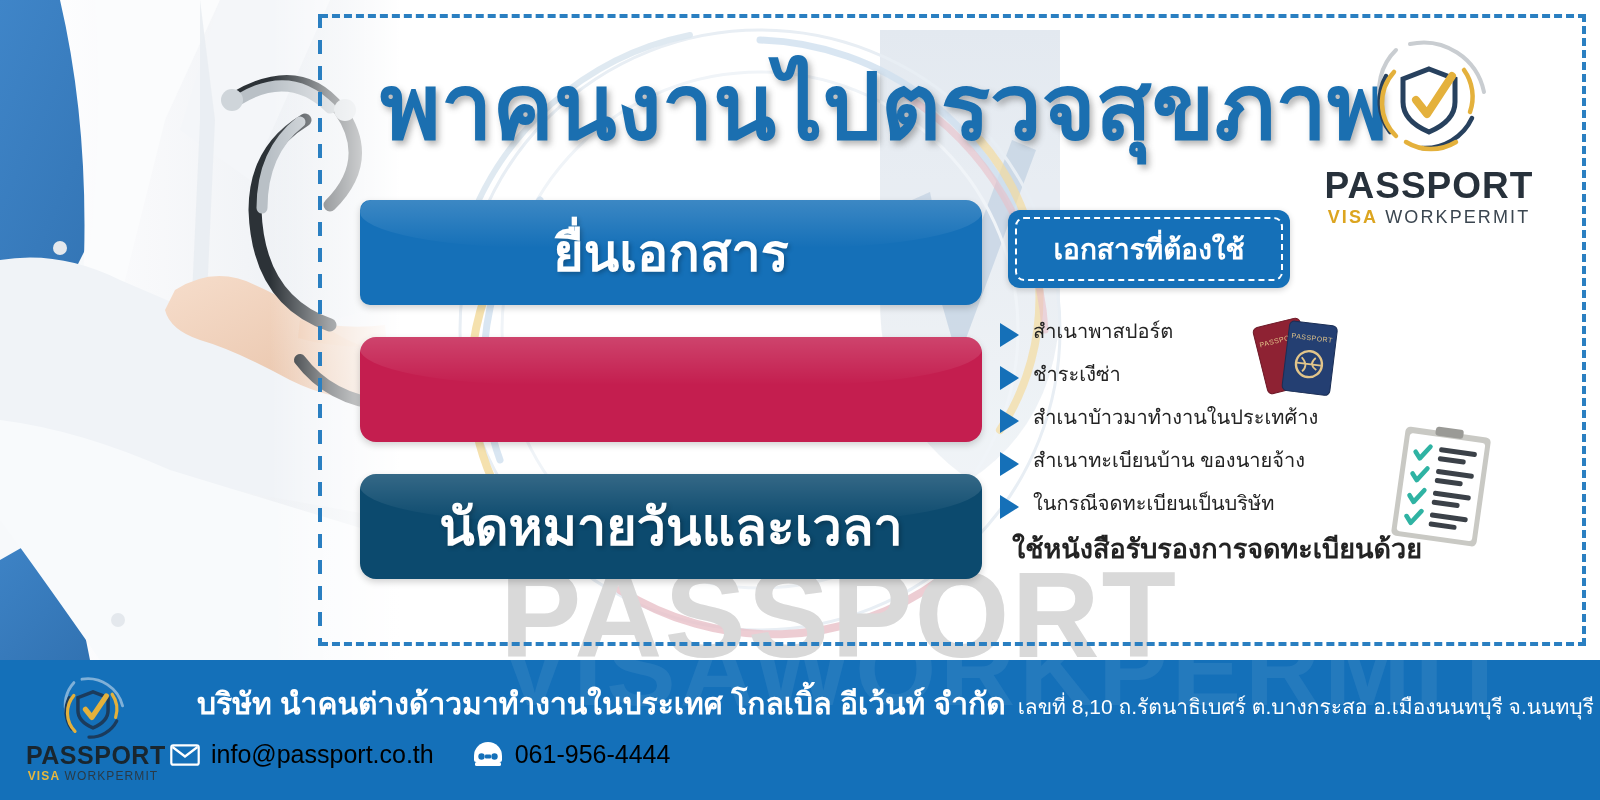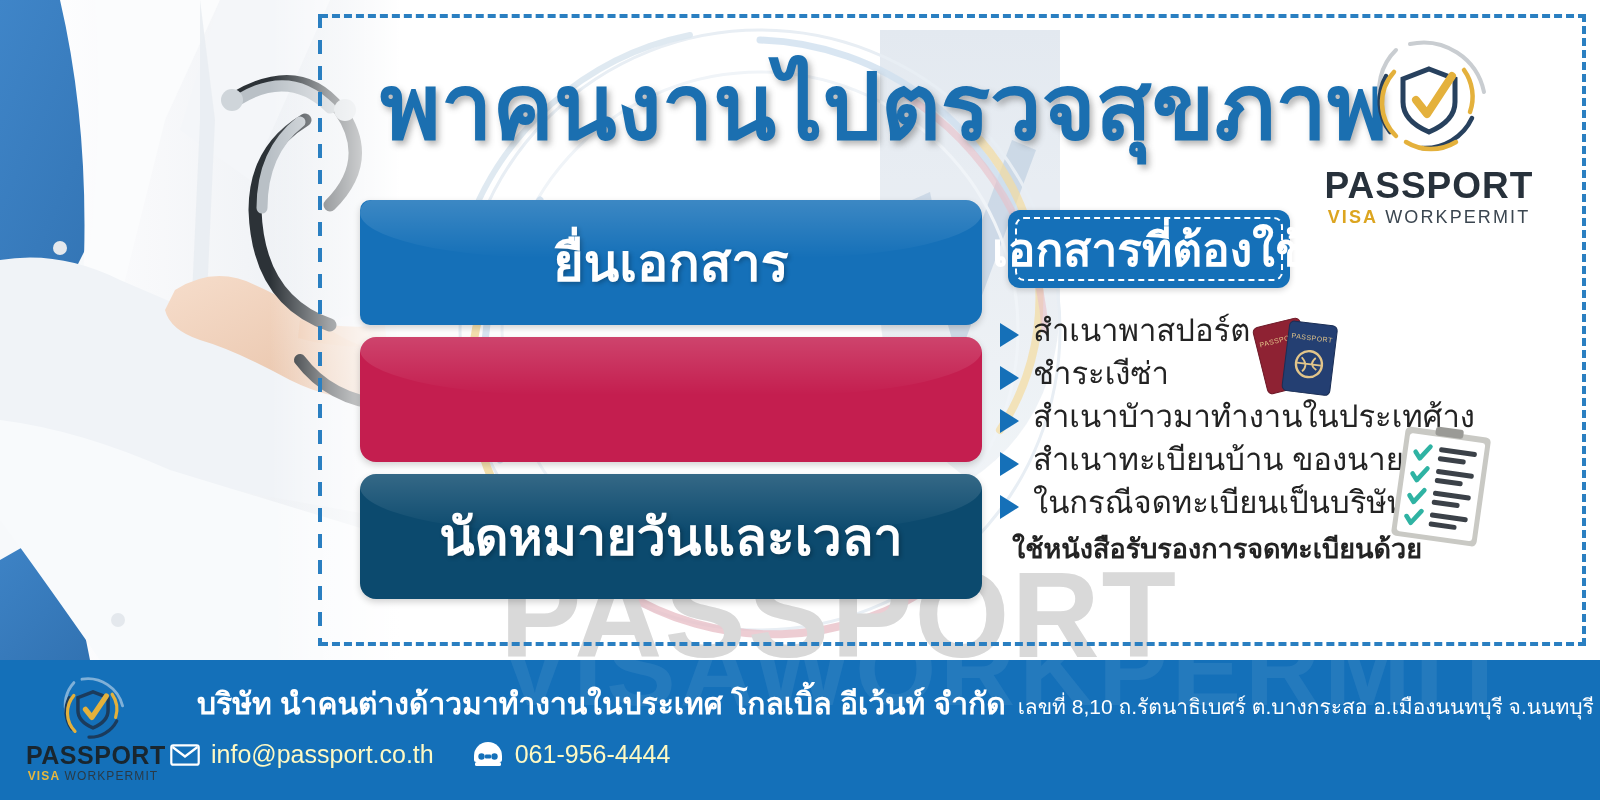--- a/index.html
+++ b/index.html
@@ -59,21 +59,21 @@
     font-size:92px; font-weight:bold; line-height:110px;
     color:#1b6fb0;
     text-shadow:3px 4px 6px rgba(90,90,90,0.45);
     font-family:"Liberation Sans", sans-serif;
     white-space:nowrap;
   }
 
   
   .pill {
     position:absolute; z-index:7;
-    left:360px; width:622px; height:125px;
+    left:360px; width:622px; height:105px;
     border-radius:16px;
     display:flex; align-items:center; justify-content:center;
     color:#ffffff; font-size:52px; font-weight:bold;
     text-shadow:2px 2px 4px rgba(0,0,0,0.25);
     box-shadow:0 3px 7px rgba(0,0,0,0.18);
     font-family:"Liberation Sans", sans-serif;
     white-space:nowrap;
   }
   #pill-1 { top:200px; background:#1570b8; border-top-left-radius:10px; border-bottom-left-radius:10px;}
   #pill-2 { top:337px; background:#c41e4f; }
@@ -90,28 +90,28 @@
     position:absolute; left:1008px; top:210px; width:282px; height:78px;
     background:#1570b8; border-radius:12px; z-index:7;
     display:flex; align-items:center; justify-content:center;
     box-shadow:0 2px 6px rgba(0,0,0,0.18);
   }
   #docs-badge-inner {
     position:absolute; left:7px; top:7px; right:7px; bottom:7px;
     border:2px dashed #ffffff; border-radius:9px;
   }
   #docs-badge-label {
-    position:relative; color:#fff; font-size:46px; font-weight:bold;
+    position:relative; color:#fff; font-size:28px; font-weight:bold;
     white-space:nowrap; font-family:"Liberation Sans", sans-serif;
   }
 
   #doc-list { position:absolute; left:1000px; top:310px; width:560px; z-index:7; }
   .doc-item {
     display:flex; align-items:flex-start; margin-bottom:1px;
-    font-size:31px; color:#232323; line-height:42px;
+    font-size:20px; color:#232323; line-height:42px;
     font-family:"Liberation Sans", sans-serif; white-space:nowrap;
   }
   .doc-bullet {
     flex:0 0 auto; width:0; height:0; margin:13px 14px 0 0;
     border-left:19px solid #1570b8;
     border-top:12px solid transparent;
     border-bottom:12px solid transparent;
   }
   #doc-extra {
     position:absolute; left:1012px; top:528px; z-index:7;
@@ -164,21 +164,21 @@
     font-family:"Liberation Sans", sans-serif;
     margin-left:27px;
   }
   #company-address {
     font-size:21px; color:#ffffff; margin-left:12px;
     font-family:"Liberation Sans", sans-serif;
   }
   #footer-contacts { display:flex; align-items:center; margin-top:13px; white-space:nowrap; }
   .contact { display:flex; align-items:center; margin-right:38px; }
   .contact-label {
-    font-size:25px; color:#fef9c3; margin-left:11px;
+    font-size:25px; color:#000000; margin-left:11px;
     font-family:"Liberation Sans", sans-serif;
   }
   .cicon { display:block; }
 </style>
 </head>
 <body>
 
 <div id="banner">
 
   <div id="artboard">

